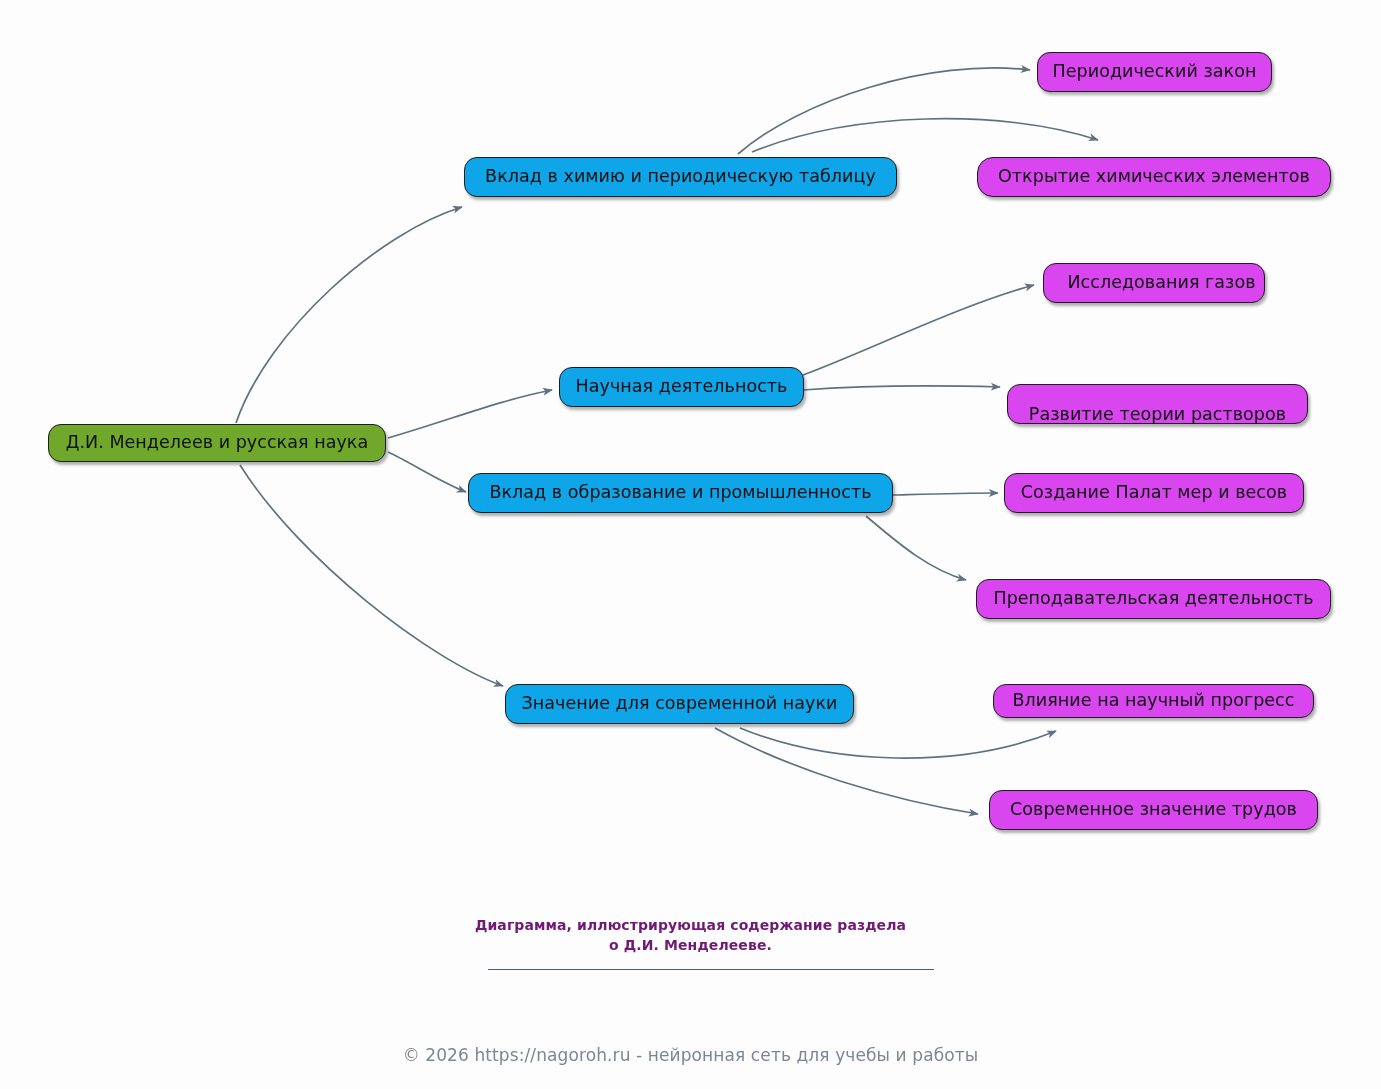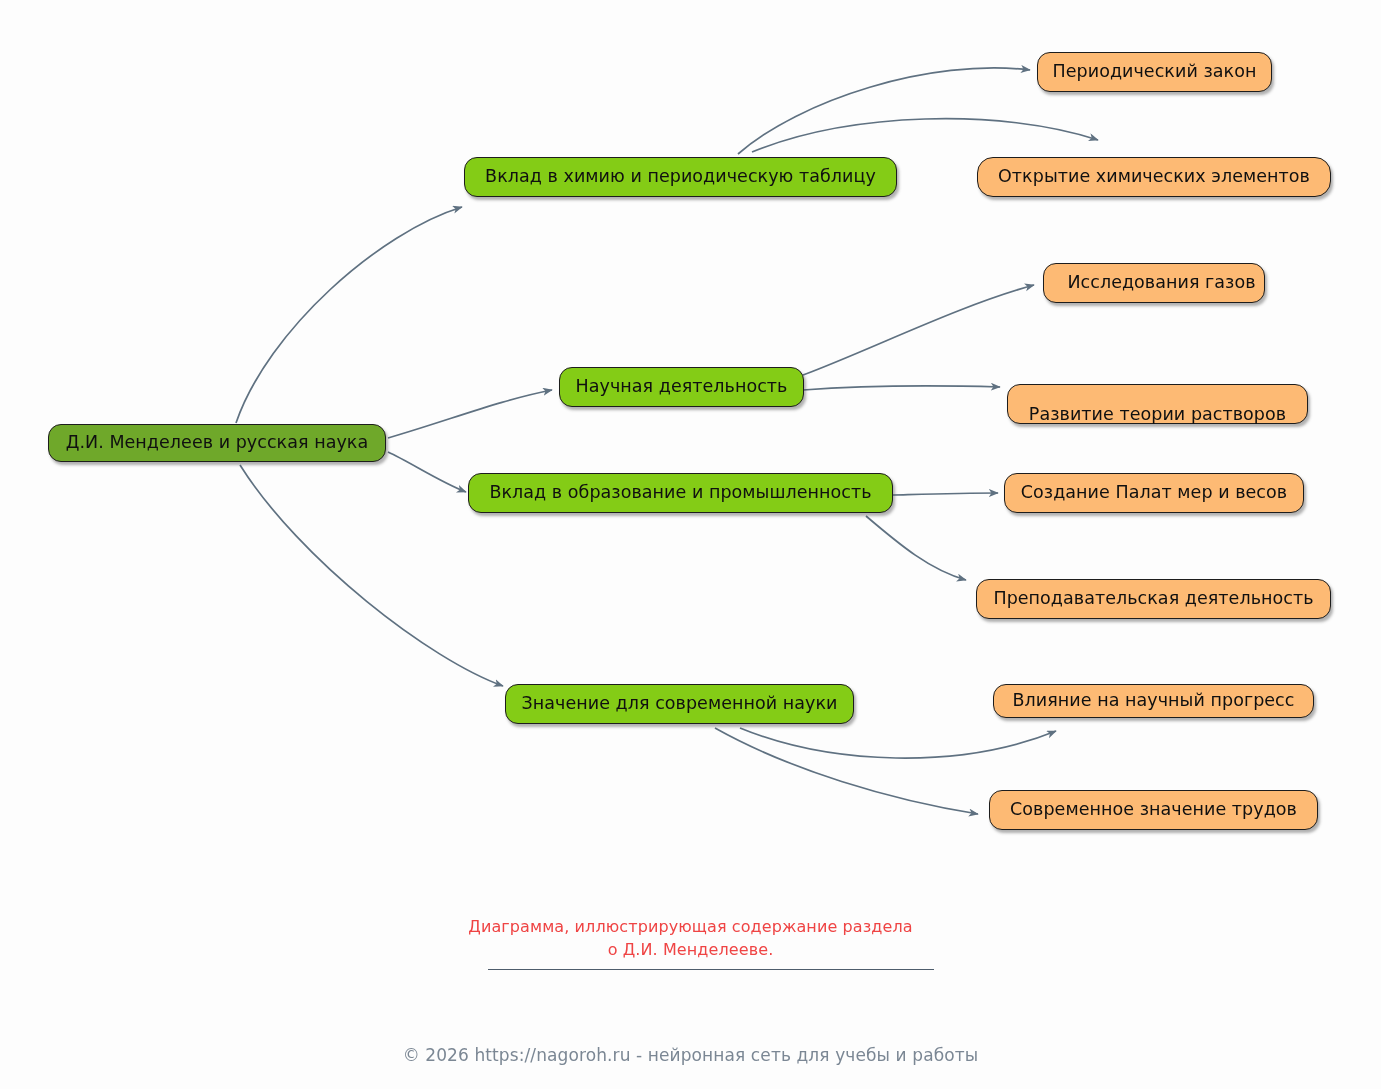--- a/index.html
+++ b/index.html
@@ -43,38 +43,38 @@
     white-space: nowrap;
     font-size: 17.5px;
     color: #101010;
     letter-spacing: 0.05px;
     line-height: 1;
   }
   .node-root {
     background: #6fa82a;
   }
   .node-branch {
-    background: #84cc16;
+    background: #0ea5e9;
     text-align: center;
   }
   .node-leaf {
-    background: #fdba74;
+    background: #d946ef;
   }
 
   .caption-block {
     position: absolute;
     left: 0;
     width: 1381px;
     text-align: center;
   }
   .caption-title {
     top: 915px;
-    font-size: 16px;
-    font-weight: normal;
-    color: #ef4444;
+    font-size: 14px;
+    font-weight: bold;
+    color: #701a75;
     line-height: 1.45;
     letter-spacing: 0.1px;
   }
   .caption-rule {
     position: absolute;
     left: 488px;
     top: 969px;
     width: 446px;
     height: 0;
     border-top: 1.6px solid #4e5d6c;

